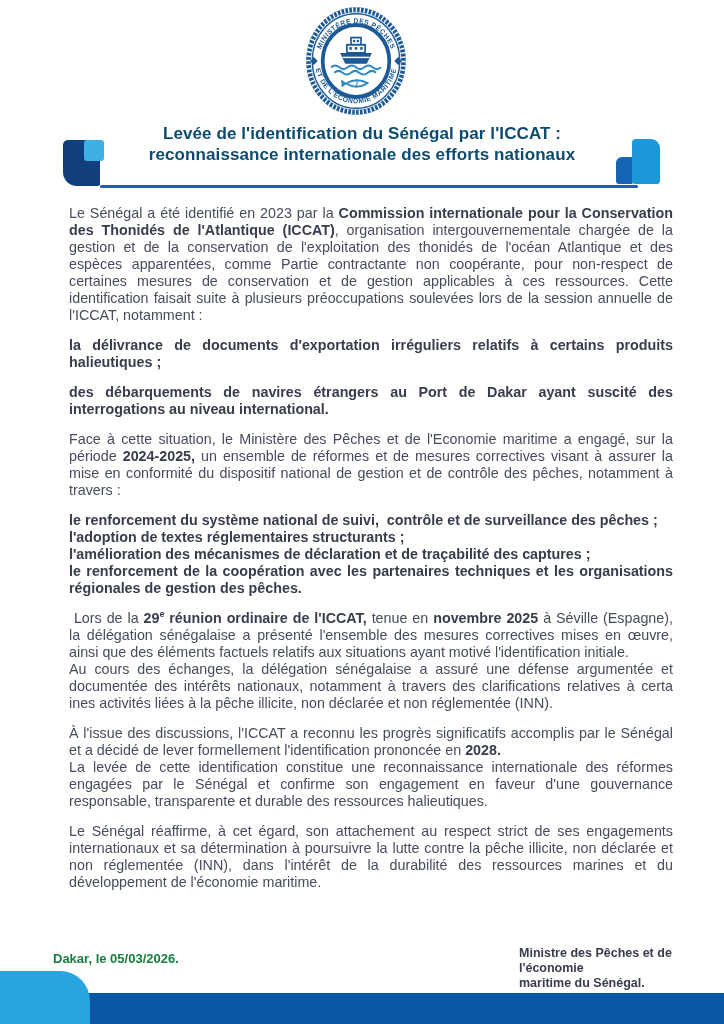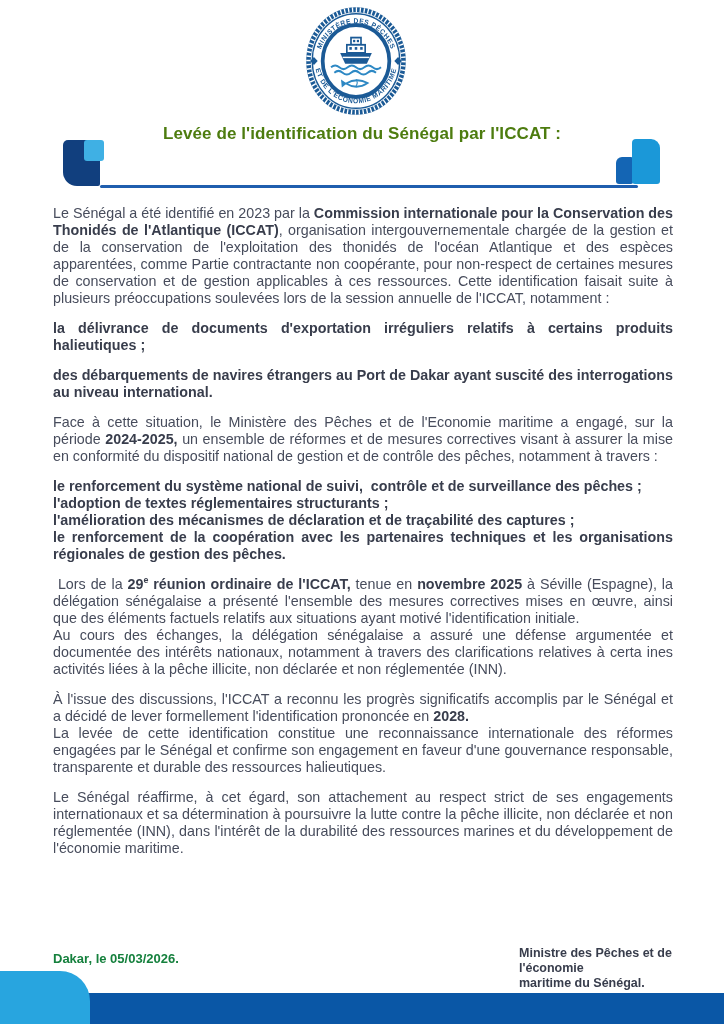--- a/index.html
+++ b/index.html
@@ -7,21 +7,21 @@
     position:relative;width:724px;height:1024px;background:#ffffff;
     overflow:hidden;font-family:"Liberation Sans", sans-serif;
     margin:0 auto;
   }
   
   .logo{position:absolute;left:306px;top:7px;width:100px;height:108px;}
   .seal-text{font-size:8px;font-weight:bold;fill:#1b5a96;letter-spacing:.6px;}
   
   .title{
     position:absolute;left:0;right:0;top:123px;text-align:center;
-    color:#4d7c0f;font-weight:bold;font-size:17px;line-height:21px;
+    color:#0c4a6e;font-weight:bold;font-size:17px;line-height:21px;
     letter-spacing:.1px;
   }
   .title-rule{
     position:absolute;left:100px;top:185px;width:538px;height:3px;
     background:#1f5eae;border-radius:2px;
   }
   
   .deco span{position:absolute;display:block;}
   .deco-left-dark{left:63px;top:140px;width:37px;height:46px;background:#113f7e;
     border-radius:5px 2px 2px 14px;}
@@ -30,21 +30,21 @@
   .deco-right-light{left:632px;top:139px;width:28px;height:45px;background:#1b98d8;
     border-radius:4px 9px 3px 3px;}
   .deco-right-dark{left:616px;top:157px;width:17px;height:27px;background:#1465b4;
     border-radius:6px 2px 2px 3px;}
   
   .doc-body{
     position:absolute;left:53px;top:205px;width:620px;
     font-size:14.3px;line-height:17px;color:#474c5c;
   }
   .para{
-    margin:0 0 13px 0;text-align:justify;white-space:pre-wrap;
+    margin:0 0 13px 16px;text-align:justify;white-space:pre-wrap;
   }
   .para:last-child{margin-bottom:0;}
   .para .b{font-weight:bold;color:#383d4c;}
   .para sup{font-size:.62em;vertical-align:super;line-height:0;}
   
   .dateline{
     position:absolute;left:53px;top:951px;font-size:13px;font-weight:bold;
     color:#15803d;
   }
   .signature{
@@ -97,20 +97,21 @@
       <g>
         <path d="M 48,85 q 13,-7 26,-0.5 q -13,8 -26,0.5 Z" fill="#ffffff" stroke="#2d88c4" stroke-width="2"></path>
         <path d="M 49,85 l -7,-4.5 1,9 Z" fill="#2d88c4"></path>
         <path d="M 60,80.5 q 3,3.5 0,7.5" fill="none" stroke="#2d88c4" stroke-width="1.3"></path>
       </g>
     </svg>
   </div>
 
   <div class="title">
     <div>Levée de l'identification du Sénégal par l'ICCAT :</div>
+    <div>reconnaissance internationale des efforts nationaux</div>
   </div>
 
   <div class="deco">
     <span class="deco-left-dark"></span>
     <span class="deco-left-light"></span>
   </div>
   <div class="deco">
     <span class="deco-right-dark"></span>
     <span class="deco-right-light"></span>
   </div>

